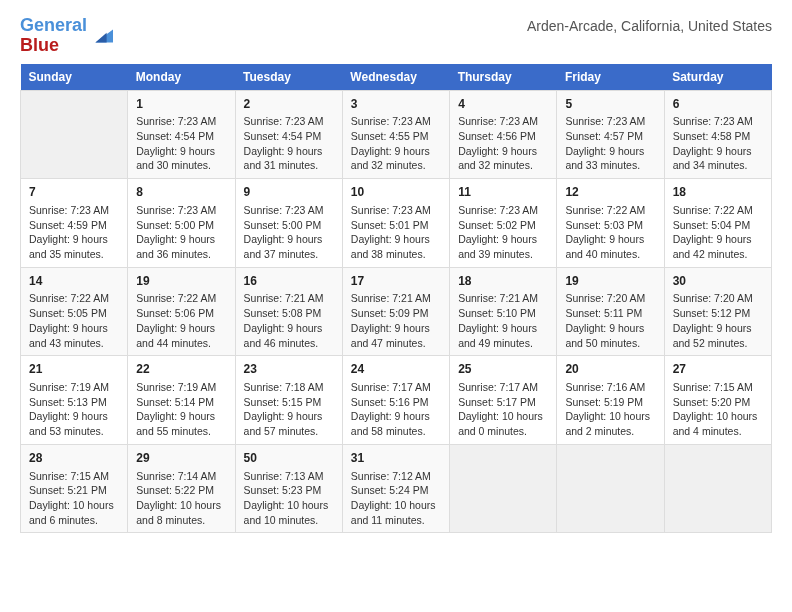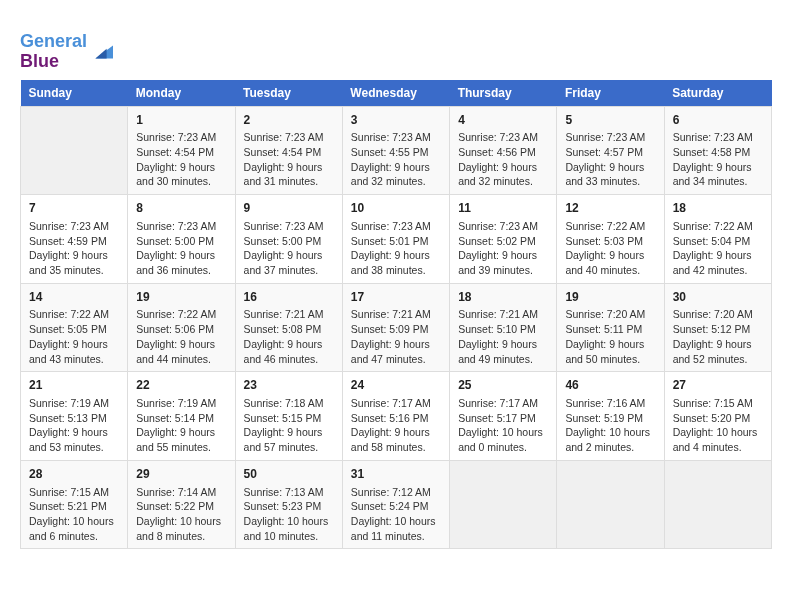--- a/index.html
+++ b/index.html
@@ -13,21 +13,20 @@
     .header {
       display: flex;
       justify-content: space-between;
       align-items: flex-start;
       margin-bottom: 8px;
     }
     .logo {
       display: flex;
       align-items: center;
       gap: 2px;
-      margin-top: 16px;
     }
     .logo-text {
       font-size: 18px;
       font-weight: bold;
       color: #1a1a1a;
       line-height: 1.1;
     }
     .logo-text span {
       color: #4a90d9;
     }
@@ -93,30 +92,31 @@
     }
   </style>
 </head>
 <body>
 
 <div class="header">
   <div class="logo">
     <div>
       <div style="display:flex;align-items:center;">
         <div class="logo-text">
-          <span>General</span><br><span style="color:#701a75;">Blue</span>
+          <span>General</span><br><span style="color:#b91c1c;">Blue</span>
         </div>
         <svg class="logo-icon" viewBox="0 0 30 24" xmlns="http://www.w3.org/2000/svg">
           <polygon points="8,20 30,4 30,20" fill="#4a90d9"></polygon>
           <polygon points="8,20 22,8 22,20" fill="#2a5da8"></polygon>
         </svg>
       </div>
     </div>
   </div>
   <div class="title-block">
+    <div class="location">Arden-Arcade, California, United States</div>
   </div>
 </div>
 
 <table>
   <thead>
     <tr>
       <th>Sunday</th>
       <th>Monday</th>
       <th>Tuesday</th>
       <th>Wednesday</th>
@@ -228,21 +228,21 @@
         </td>
         <td>
           <span class="day-num">24</span>
           <div class="day-info">Sunrise: 7:17 AM<br>Sunset: 5:16 PM<br>Daylight: 9 hours<br>and 58 minutes.</div>
         </td>
         <td>
           <span class="day-num">25</span>
           <div class="day-info">Sunrise: 7:17 AM<br>Sunset: 5:17 PM<br>Daylight: 10 hours<br>and 0 minutes.</div>
         </td>
         <td>
-          <span class="day-num">46</span>
+          <span class="day-num">20</span>
           <div class="day-info">Sunrise: 7:16 AM<br>Sunset: 5:19 PM<br>Daylight: 10 hours<br>and 2 minutes.</div>
         </td>
         <td>
           <span class="day-num">27</span>
           <div class="day-info">Sunrise: 7:15 AM<br>Sunset: 5:20 PM<br>Daylight: 10 hours<br>and 4 minutes.</div>
         </td>
       </tr>
       <tr>
         <td>
           <span class="day-num">28</span>

